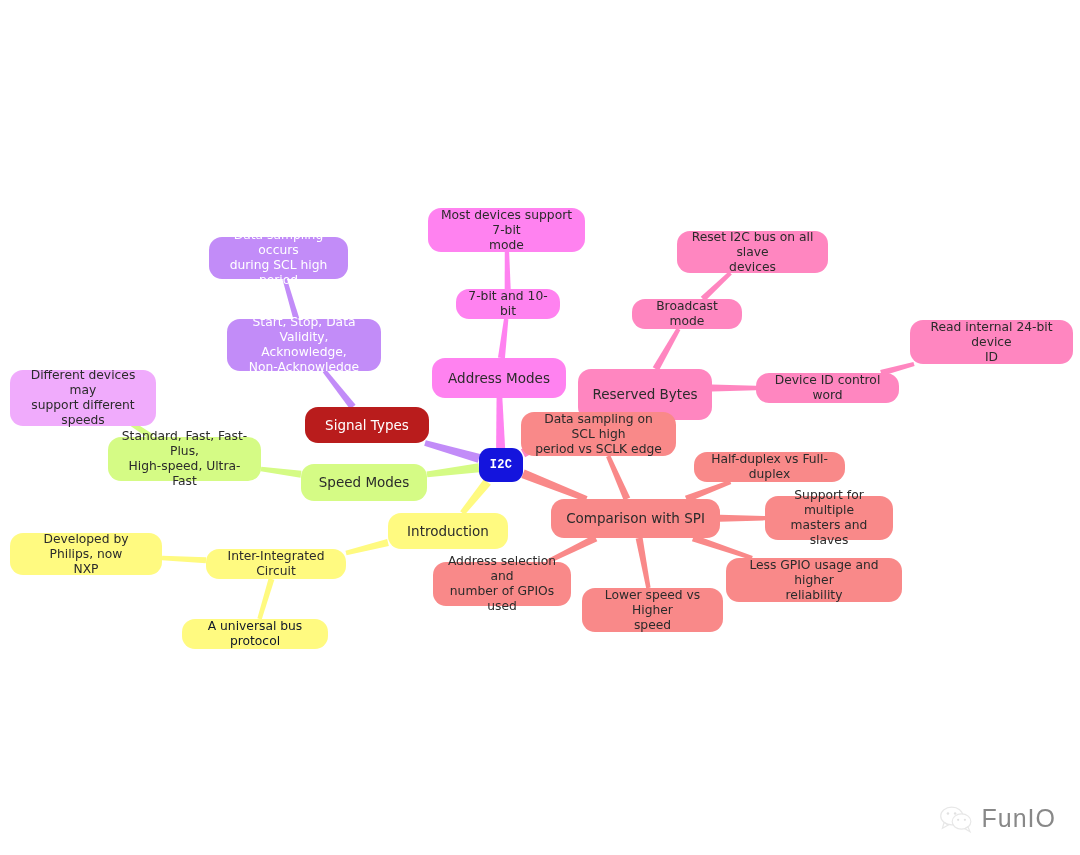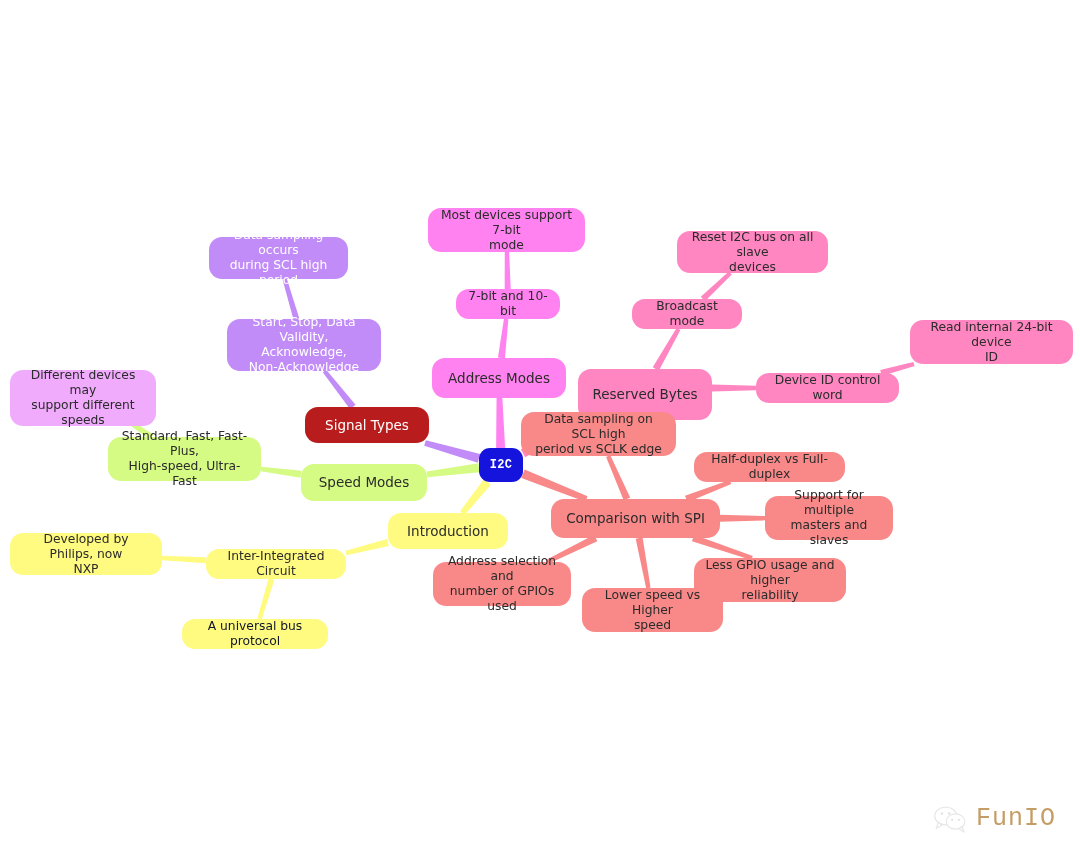--- a/index.html
+++ b/index.html
@@ -56,23 +56,23 @@
     position: absolute;
     right: 24px;
     bottom: 22px;
     display: flex;
     align-items: center;
     gap: 9px;
     opacity: 0.62;
     z-index: 20;
   }
   #watermark .wm-text {
-    font-family: Liberation Mono, monospace;
+    font-family: Liberation Sans, sans-serif;
     font-size: 25px;
-    color: #a16207;
+    color: #404040;
     letter-spacing: 1px;
   }
   #watermark .wm-icon {
     width: 34px;
     height: 28px;
     display: block;
   }
 </style>
 </head>
 <body>
@@ -119,21 +119,21 @@
 devices</span></div>
       <div class="node leaf" style="left: 756px; top: 373px; width: 143px; height: 30px; background: rgb(255, 134, 192); color: rgb(43, 43, 43);"><span>Device ID control word</span></div>
       <div class="node leaf" style="left: 910px; top: 320px; width: 163px; height: 44px; background: rgb(255, 134, 192); color: rgb(43, 43, 43); justify-content: flex-end;"><span>Read internal 24-bit device
 ID</span></div>
       <div class="node branch" style="left: 551px; top: 499px; width: 169px; height: 39px; background: rgb(249, 137, 137); color: rgb(43, 43, 43);"><span>Comparison with SPI</span></div>
       <div class="node leaf" style="left: 521px; top: 412px; width: 155px; height: 44px; background: rgb(249, 137, 137); color: rgb(43, 43, 43);"><span>Data sampling on SCL high
 period vs SCLK edge</span></div>
       <div class="node leaf" style="left: 694px; top: 452px; width: 151px; height: 30px; background: rgb(249, 137, 137); color: rgb(43, 43, 43);"><span>Half-duplex vs Full-duplex</span></div>
       <div class="node leaf" style="left: 765px; top: 496px; width: 128px; height: 44px; background: rgb(249, 137, 137); color: rgb(43, 43, 43);"><span>Support for multiple
 masters and slaves</span></div>
-      <div class="node leaf" style="left: 694px; top: 558px; width: 152px; height: 44px; background: rgb(249, 137, 137); color: rgb(43, 43, 43);"><span>Less GPIO usage and higher
+      <div class="node leaf" style="left: 726px; top: 558px; width: 176px; height: 44px; background: rgb(249, 137, 137); color: rgb(43, 43, 43);"><span>Less GPIO usage and higher
 reliability</span></div>
       <div class="node leaf" style="left: 582px; top: 588px; width: 141px; height: 44px; background: rgb(249, 137, 137); color: rgb(43, 43, 43);"><span>Lower speed vs Higher
 speed</span></div>
       <div class="node leaf" style="left: 433px; top: 562px; width: 138px; height: 44px; background: rgb(249, 137, 137); color: rgb(43, 43, 43);"><span>Address selection and
 number of GPIOs used</span></div>
       <div class="node branch" style="left: 305px; top: 407px; width: 124px; height: 36px; background: #b91c1c; color: rgb(255, 255, 255);"><span>Signal Types</span></div>
       <div class="node leaf" style="left: 227px; top: 319px; width: 154px; height: 52px; background: rgb(194, 140, 248); color: rgb(255, 255, 255);"><span>Start, Stop, Data Validity,
 Acknowledge,
 Non-Acknowledge</span></div>
       <div class="node leaf" style="left: 209px; top: 237px; width: 139px; height: 42px; background: rgb(194, 140, 248); color: rgb(255, 255, 255);"><span>Data sampling occurs

